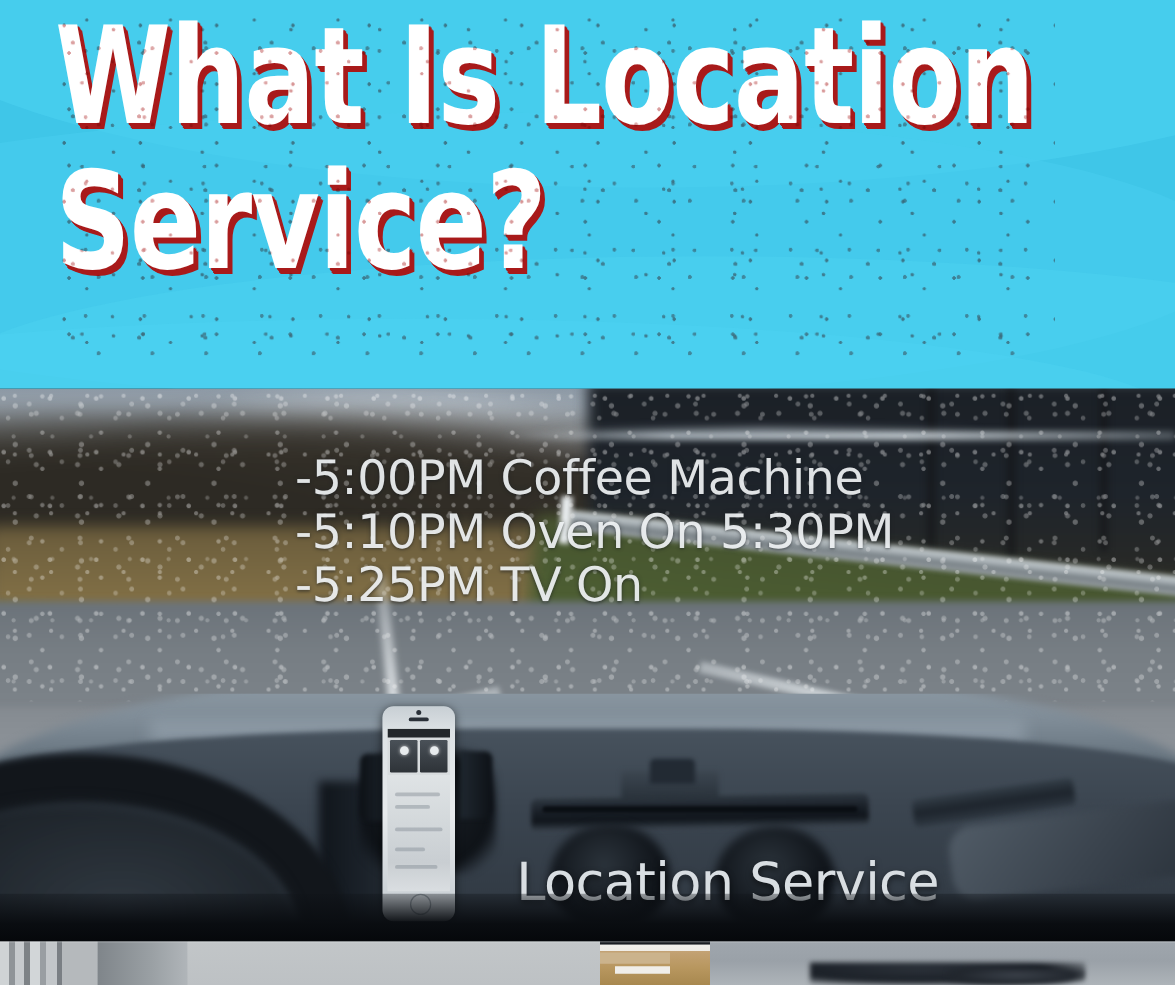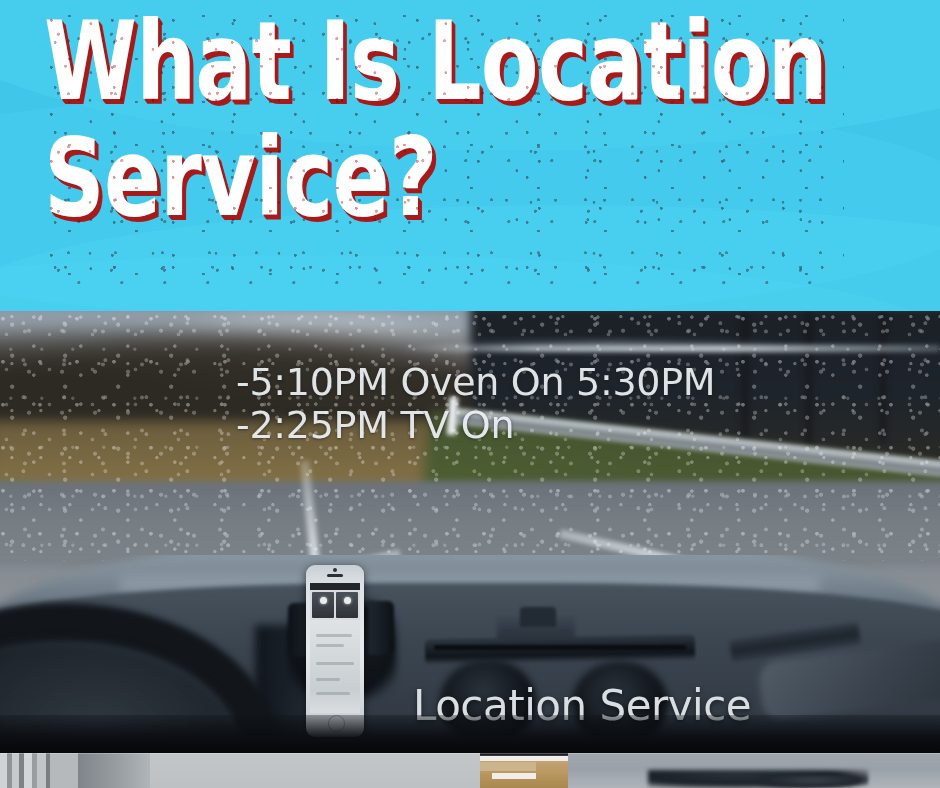--- a/index.html
+++ b/index.html
@@ -536,22 +536,23 @@
     <div class="road-lower"></div>
     <div class="lane-edge-left"></div>
     <div class="lane-edge-right"></div>
     <div class="lane-center"></div>
 
     <div class="light-streak"></div>
     <div class="light-streak2"></div>
     <div class="droplets"></div>
 
     <div class="schedule">
+      <div class="schedule-line">-5:00PM Coffee Machine</div>
       <div class="schedule-line">-5:10PM Oven On 5:30PM</div>
-      <div class="schedule-line">-2:25PM TV On</div>
+      <div class="schedule-line">-5:25PM TV On</div>
     </div>
 
     <div class="dash">
       <div class="dash-top"></div>
       <div class="dash-shine"></div>
       <div class="dash-body"></div>
       <div class="dash-left-edge"></div>
       <div class="console-panel"></div>
       <div class="console-nub"></div>
       <div class="vent-slot"></div>

